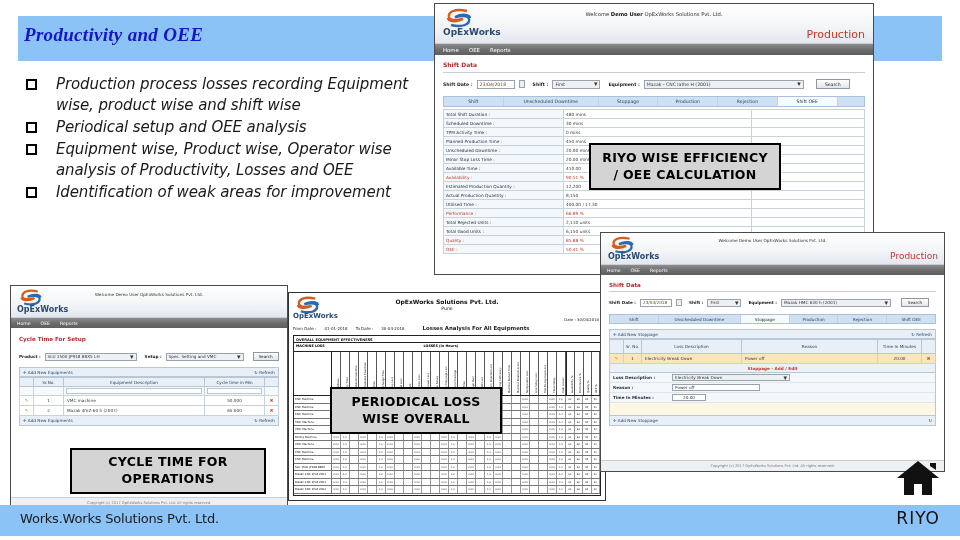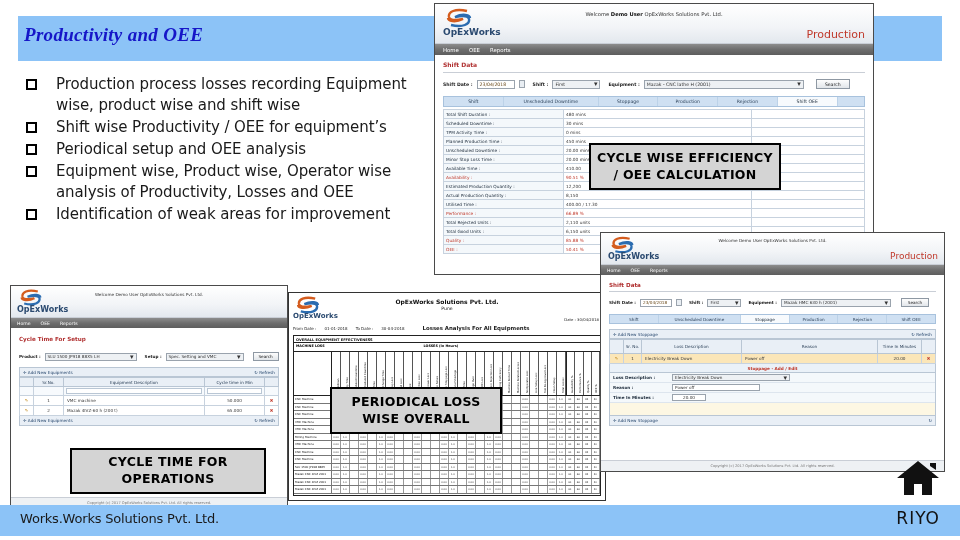--- a/index.html
+++ b/index.html
@@ -20,21 +20,21 @@
     position:absolute; left:24px; top:24px;
     font-family:"Liberation Serif", serif;
     font-weight:bold; font-style:italic;
     font-size:19px; color:#1616C8;
     letter-spacing:.3px;
     white-space:nowrap;
   }
 
   
   .bullets{ position:absolute; left:22px; top:74px; width:420px; }
-  .brow{ display:flex; align-items:flex-start; margin-bottom:1px; }
+  .brow{ display:flex; align-items:flex-start; margin-bottom:1px;font-style:italic; }
   .bmark{
     width:34px; flex:0 0 34px; text-align:left; padding-left:4px;
     font-size:14px; line-height:21px; color:#000;
   }
   .bmark span{
     display:inline-block; width:11px; height:11px;
     border:2px solid #000; background:#fff;
     position:relative; top:1px;
   }
   .btext{
@@ -153,24 +153,20 @@
 
 <div class="stage">
 
   <div class="title-band"></div>
   <div class="title-text">Productivity and OEE</div>
 
   <div class="bullets">
     <div class="brow">
       <div class="bmark"><span></span></div>
       <div class="btext">Production process losses recording Equipment wise, product wise and shift wise</div>
-    </div>
-    <div class="brow">
-      <div class="bmark"><span></span></div>
-      <div class="btext">Shift wise  Productivity / OEE for equipment’s</div>
     </div>
     <div class="brow">
       <div class="bmark"><span></span></div>
       <div class="btext">Periodical setup and OEE analysis</div>
     </div>
     <div class="brow">
       <div class="bmark"><span></span></div>
       <div class="btext">Equipment wise, Product wise, Operator wise analysis of Productivity, Losses and OEE</div>
     </div>
     <div class="brow">
@@ -1092,21 +1088,21 @@
         <span>↻</span>
       </div>
     </div>
 
     <div style="position:absolute;left:0;bottom:0;width:100%;height:11px;background:#eef1f4;
                 border-top:1px solid #c9ced6;text-align:center;font-size:3.6px;color:#777;line-height:11px;">Copyright (c) 2017 OpExWorks Solutions Pvt. Ltd. All rights reserved.</div>
   </div>
 
   <div class="callout" style="left:589px; top:143px; width:192px; height:47px; font-size:12.5px;">
     <div>
-      <div>CYCLE WISE EFFICIENCY</div>
+      <div>RIYO WISE EFFICIENCY</div>
       <div>/ OEE CALCULATION</div>
     </div>
   </div>
 
   <div class="callout" style="left:330px; top:387px; width:172px; height:47px; font-size:12.5px;">
     <div>
       <div>PERIODICAL LOSS</div>
       <div>WISE OVERALL</div>
     </div>
   </div>

